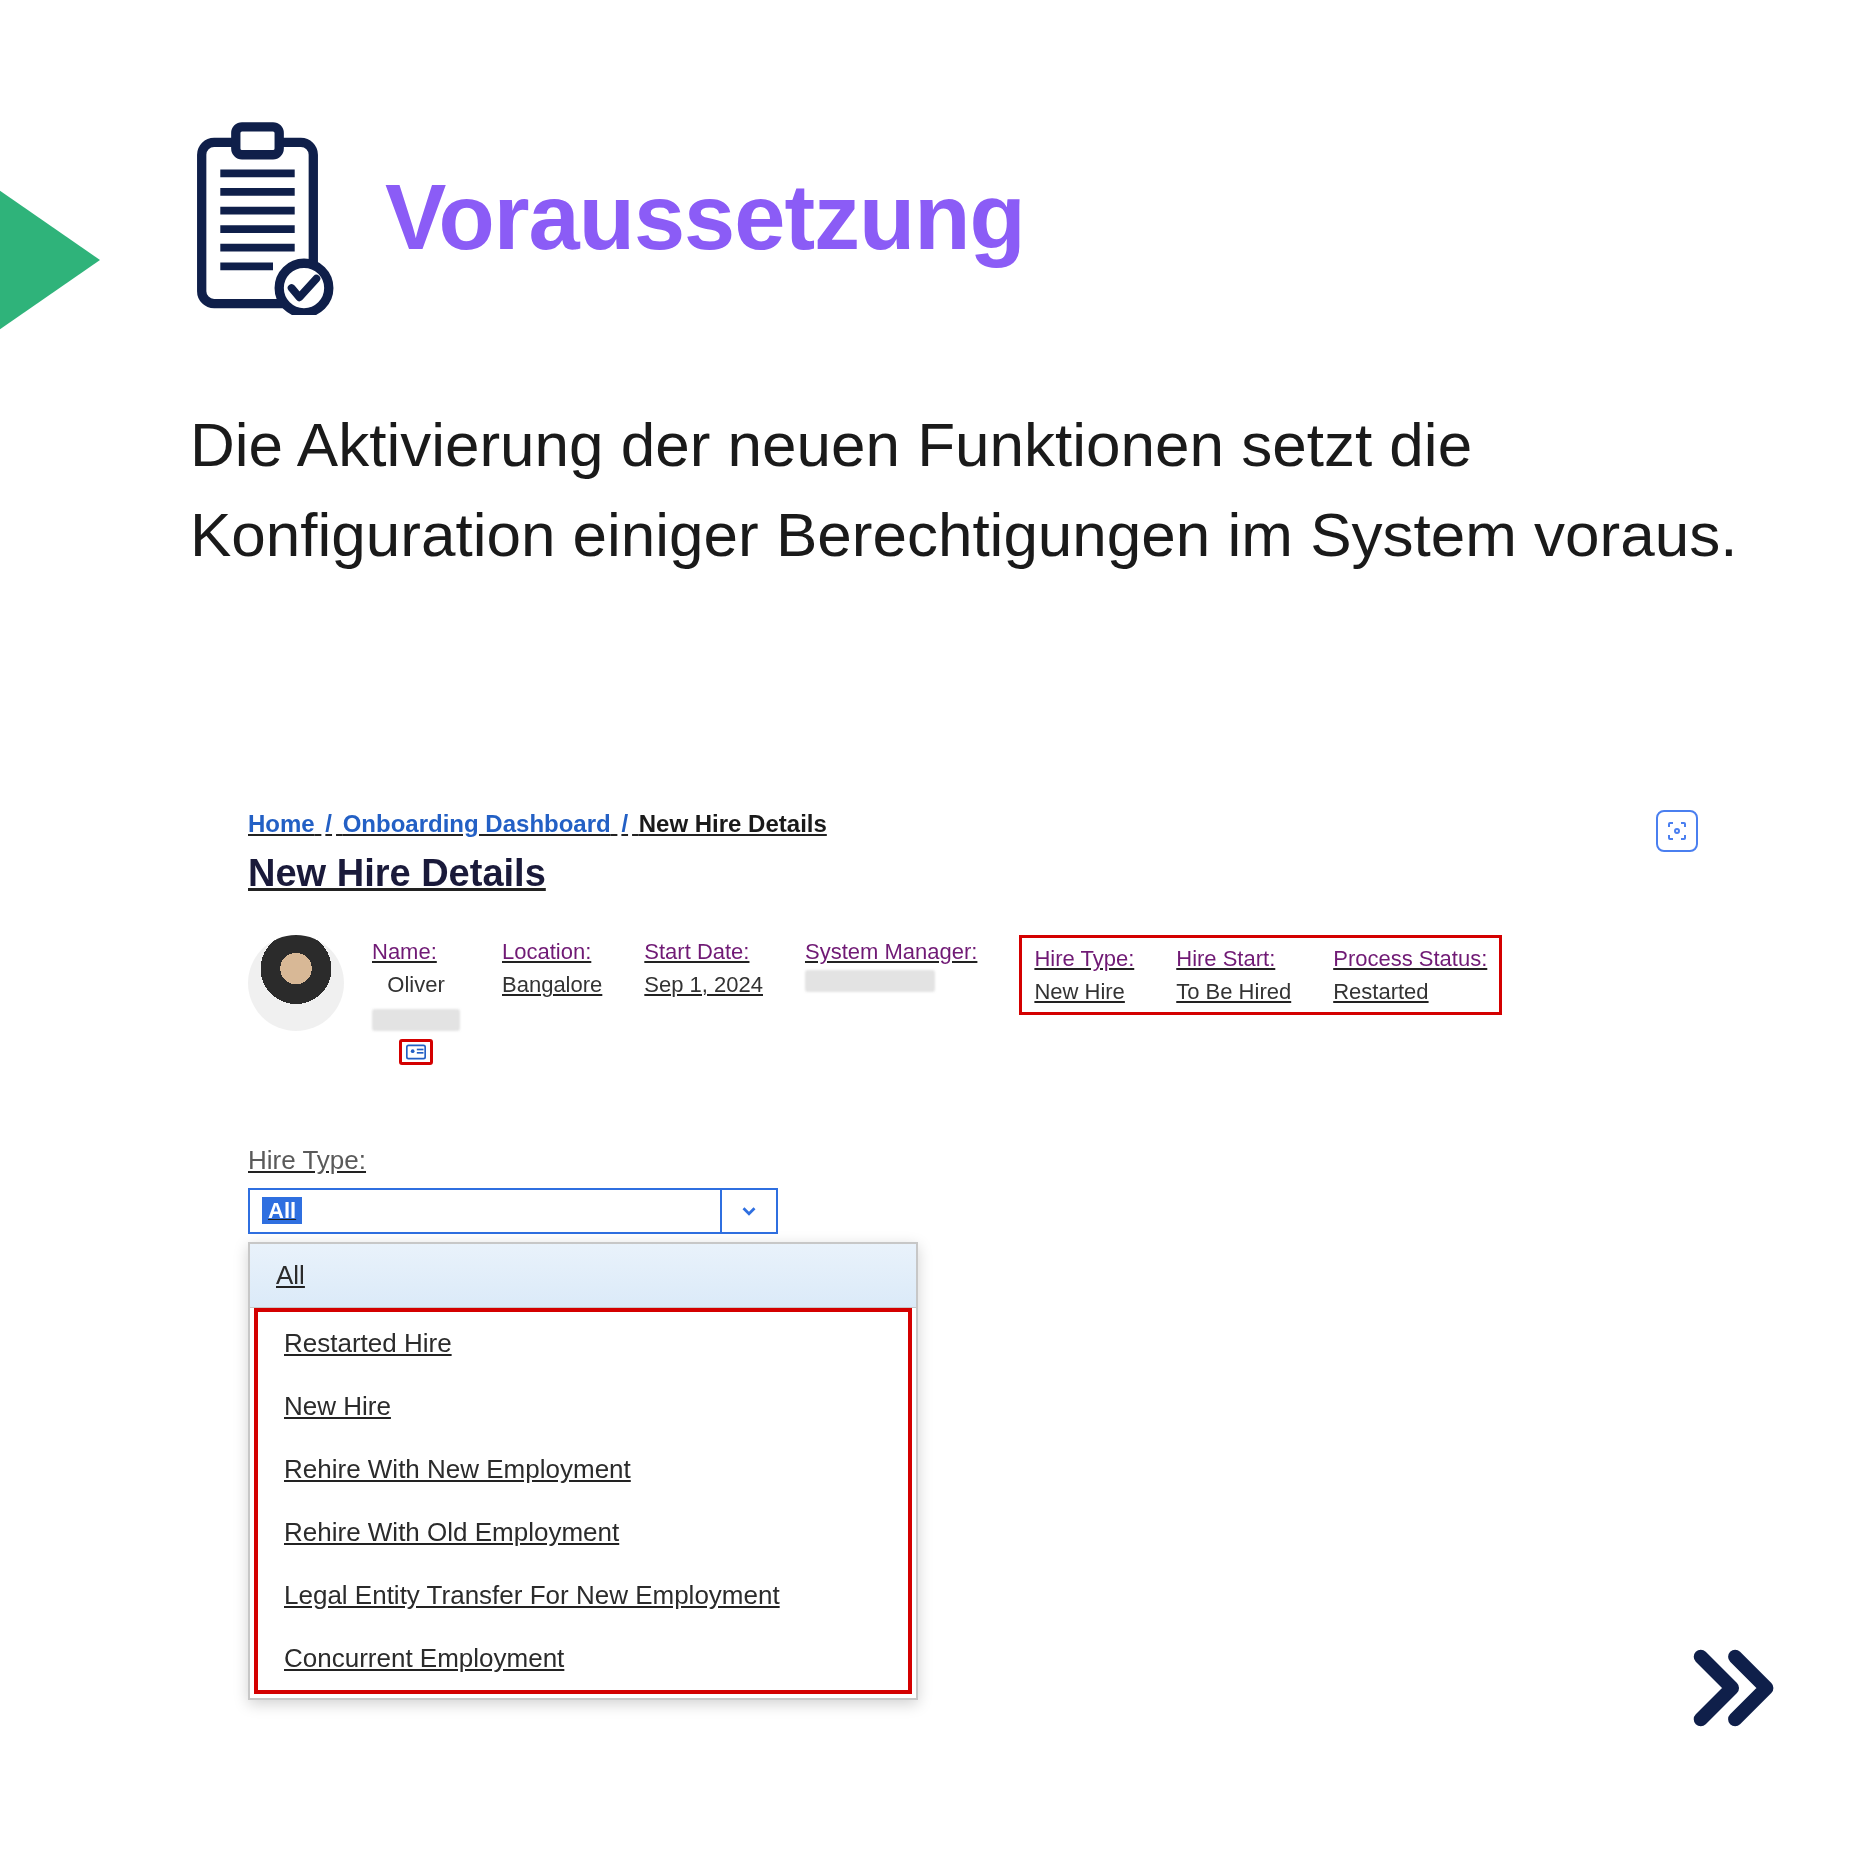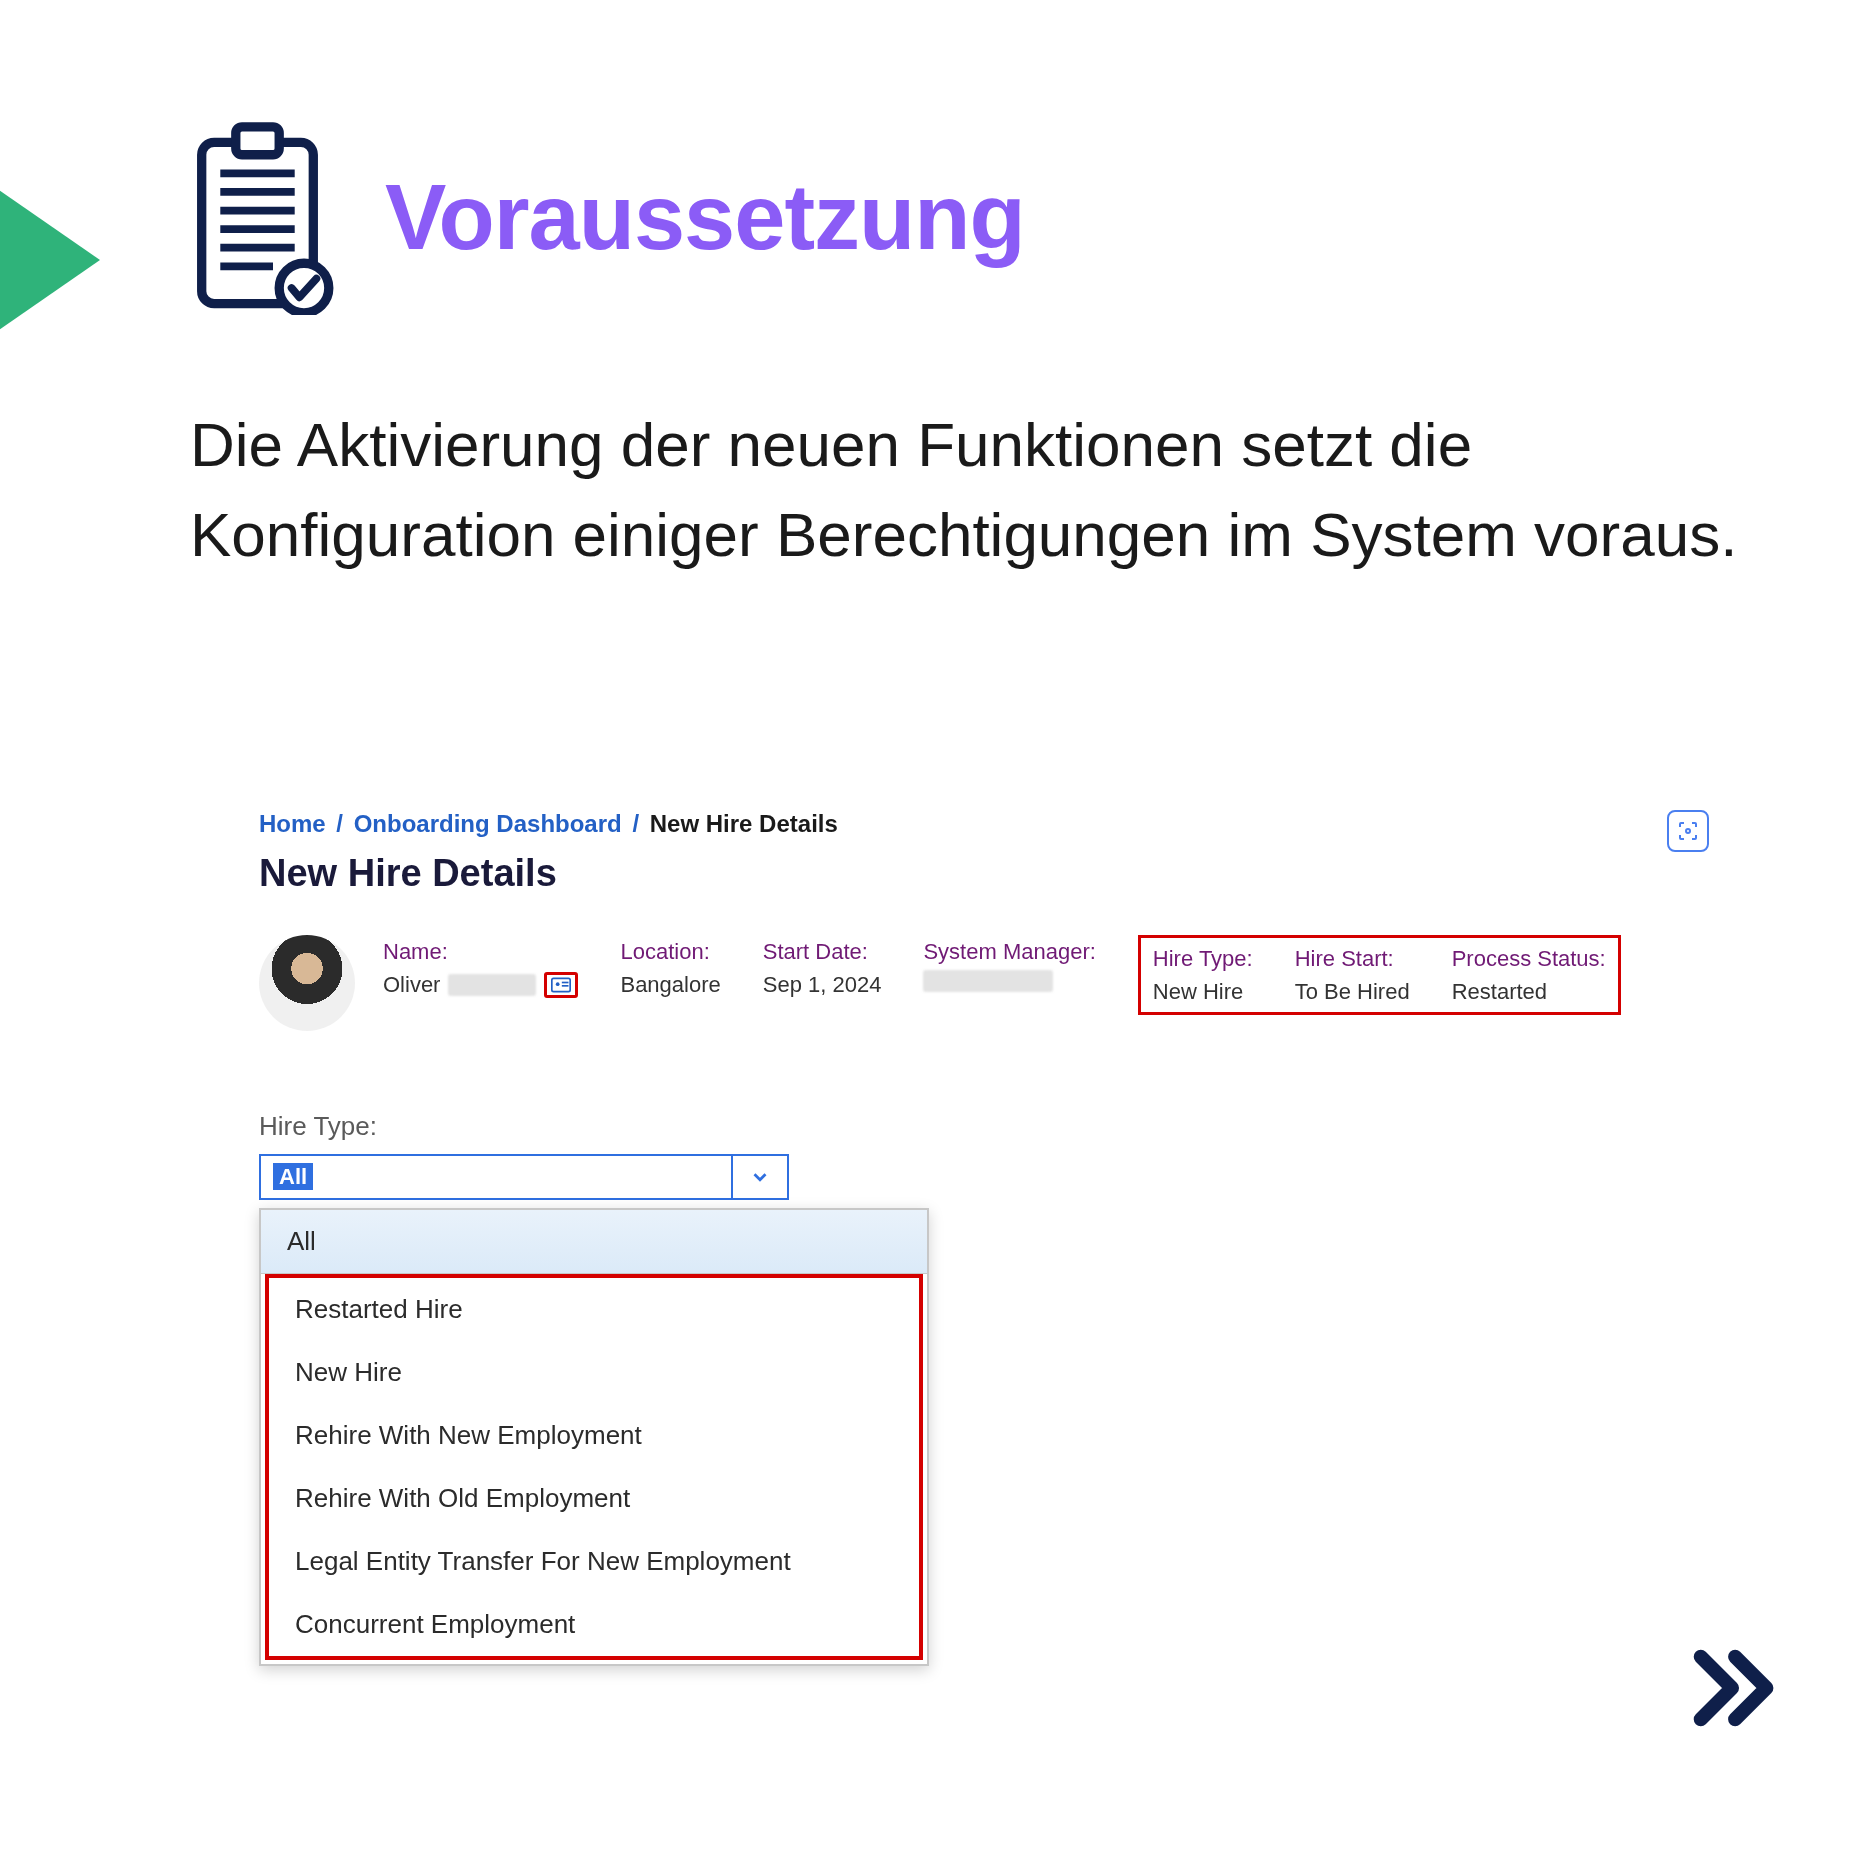--- a/index.html
+++ b/index.html
@@ -17,35 +17,35 @@
 
   
   .header { position: absolute; left: 180px; top: 120px; display: flex; align-items: center; gap: 50px; }
   .clipboard-icon { width: 155px; height: 195px; position: relative; }
   .heading { font-size: 92px; font-weight: 800; color: #8b5cf6; letter-spacing: -1px; }
 
   
   .body-text { position: absolute; left: 190px; top: 400px; right: 64px; font-size: 62px; line-height: 1.45; color: #1a1a1a; font-weight: 400; }
 
   
-  .panel { position: absolute; left: 259px; top: 810px; width: 1500px; }
+  .panel { position: absolute; left: 248px; top: 810px; width: 1500px; text-decoration: underline; }
 
   .breadcrumb { font-size: 24px; font-weight: 600; color: #1a1a1a; margin-bottom: 10px; }
   .breadcrumb a { color: #2360c5; text-decoration: none; }
   .breadcrumb .sep { color: #2360c5; padding: 0 4px; }
   .page-title { font-size: 38px; font-weight: 800; color: #1a1a3a; margin: 14px 0 40px 0; }
   .scan-icon { position: absolute; right: 50px; top: 0; width: 42px; height: 42px; border: 2px solid #4a7ff0; border-radius: 8px; display:flex; align-items:center; justify-content:center; color:#4a7ff0; font-size:20px; }
 
   .profile-row { display: flex; align-items: flex-start; gap: 28px; }
   .avatar { width: 96px; height: 96px; border-radius: 50%; background: radial-gradient(circle at 50% 35%, #d8b896 0 20%, #2b2b2b 20% 45%, #f0f0f0 45% 100%); flex: 0 0 auto; }
   .fields { display: flex; gap: 42px; align-items: flex-start; flex: 1 1 auto; }
   .field { font-size: 22px; line-height: 1.5; }
   .field .label { color: #701a75; }
   .field .value { color: #333; }
-  .name-value { display: inline-flex; align-items: center; gap: 8px; }
+  .name-value { display: inline-flex; align-items: center; gap: 8px; flex-direction: column; }
   .blur-box { display:inline-block; width: 88px; height: 22px; background: #e3e3e3; border-radius: 3px; filter: blur(1px); }
   .id-badge { display:inline-flex; width: 34px; height: 26px; border: 3px solid #d40000; align-items:center; justify-content:center; color:#2360c5; font-size:18px; border-radius:3px; }
   .status-group { display:flex; gap: 42px; padding: 4px 12px 4px 12px; border: 3px solid #d40000; }
 
   
   .dd-section { margin-top: 80px; }
   .dd-label { font-size: 26px; color: #5a5a5a; margin-bottom: 12px; }
   .dd-box { width: 530px; border: 2px solid #2f6fe0; display:flex; align-items:stretch; }
   .dd-input { flex:1; padding: 8px 12px; }
   .dd-input .sel { background:#2f6fe0; color:#fff; padding:1px 6px; font-size:22px; font-weight:600; }

